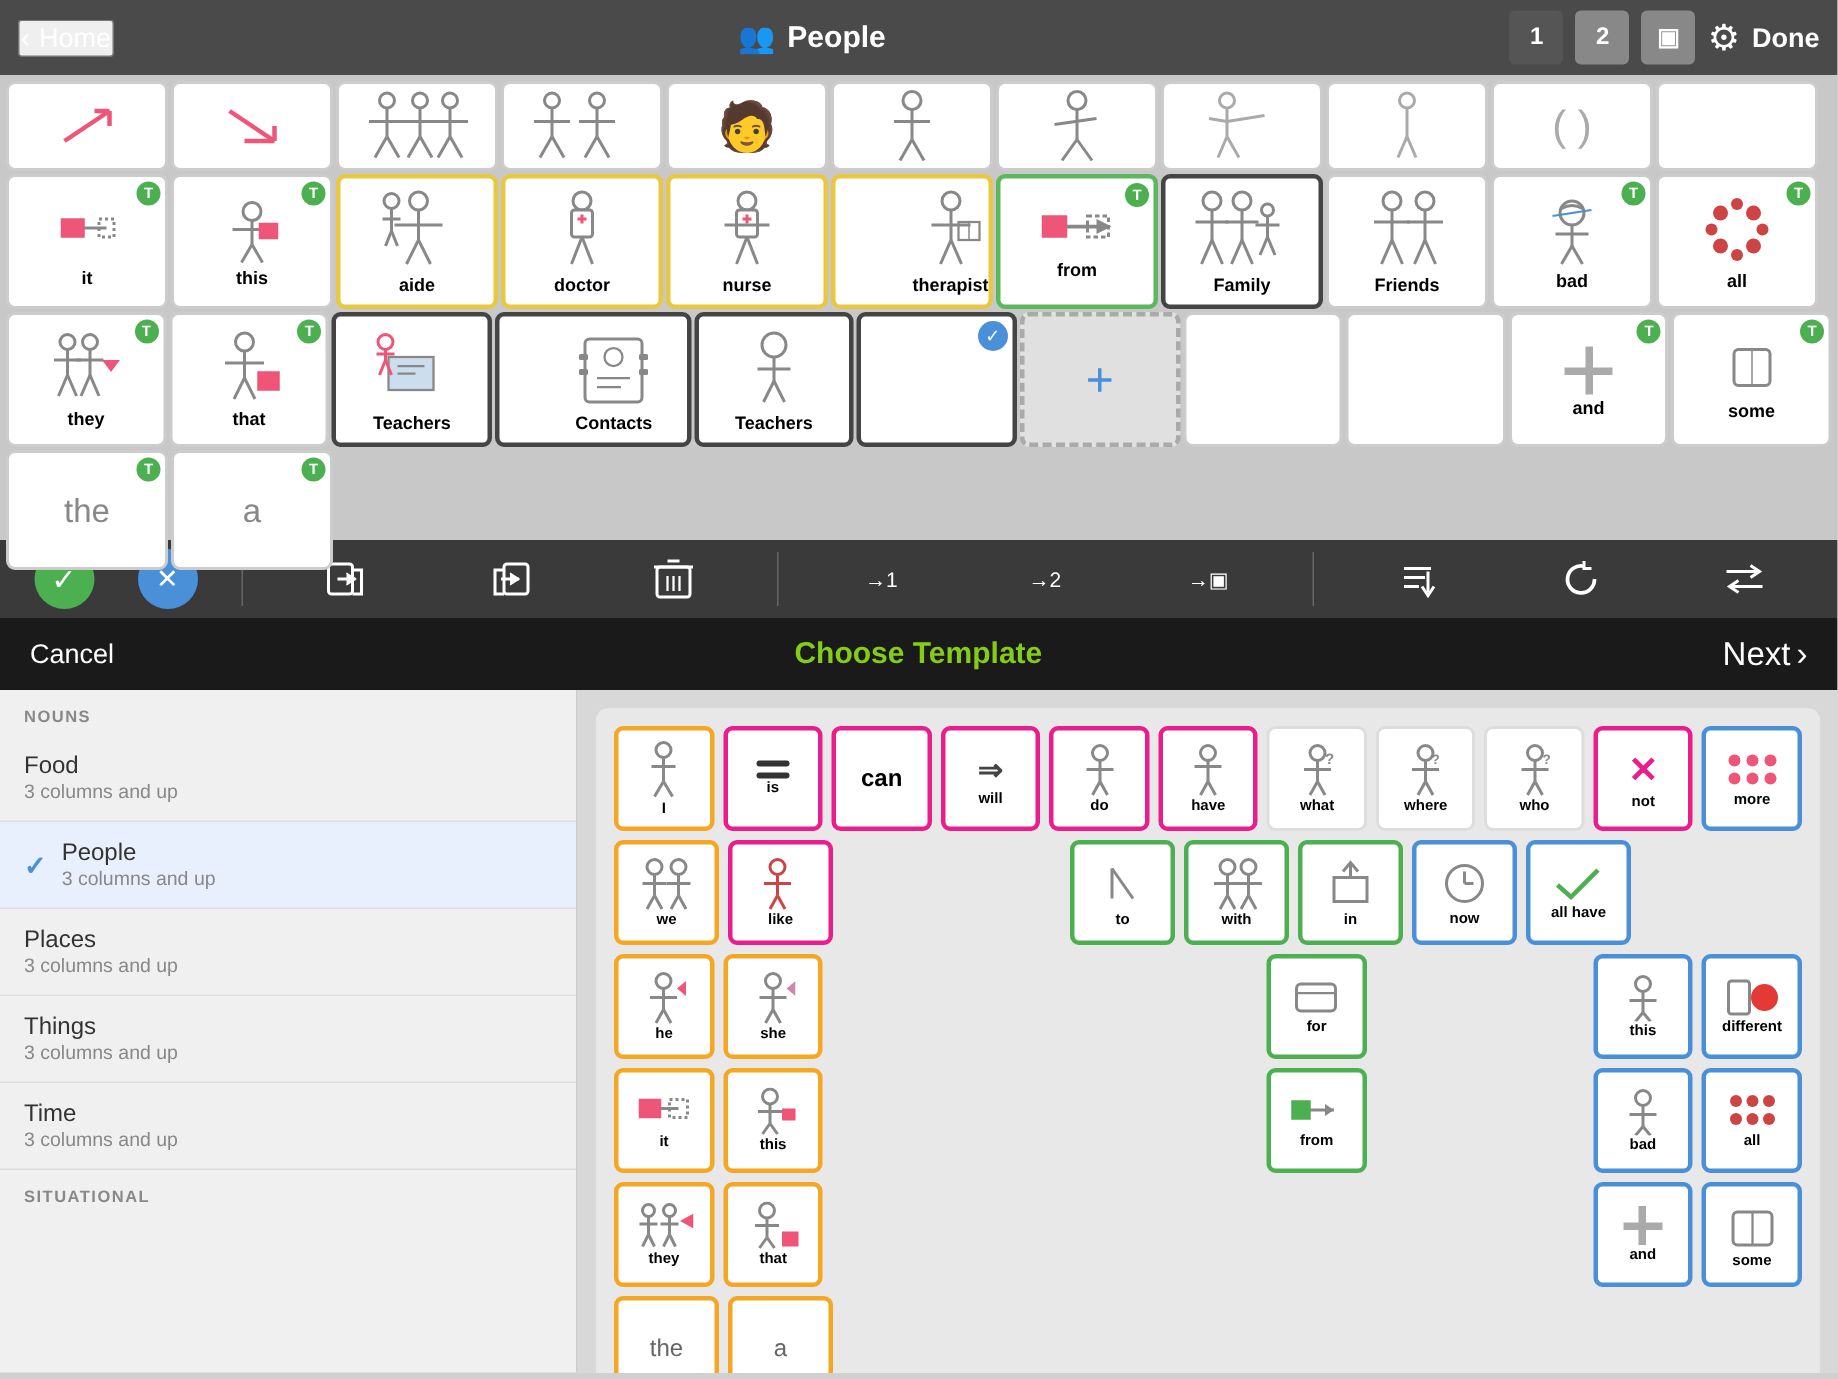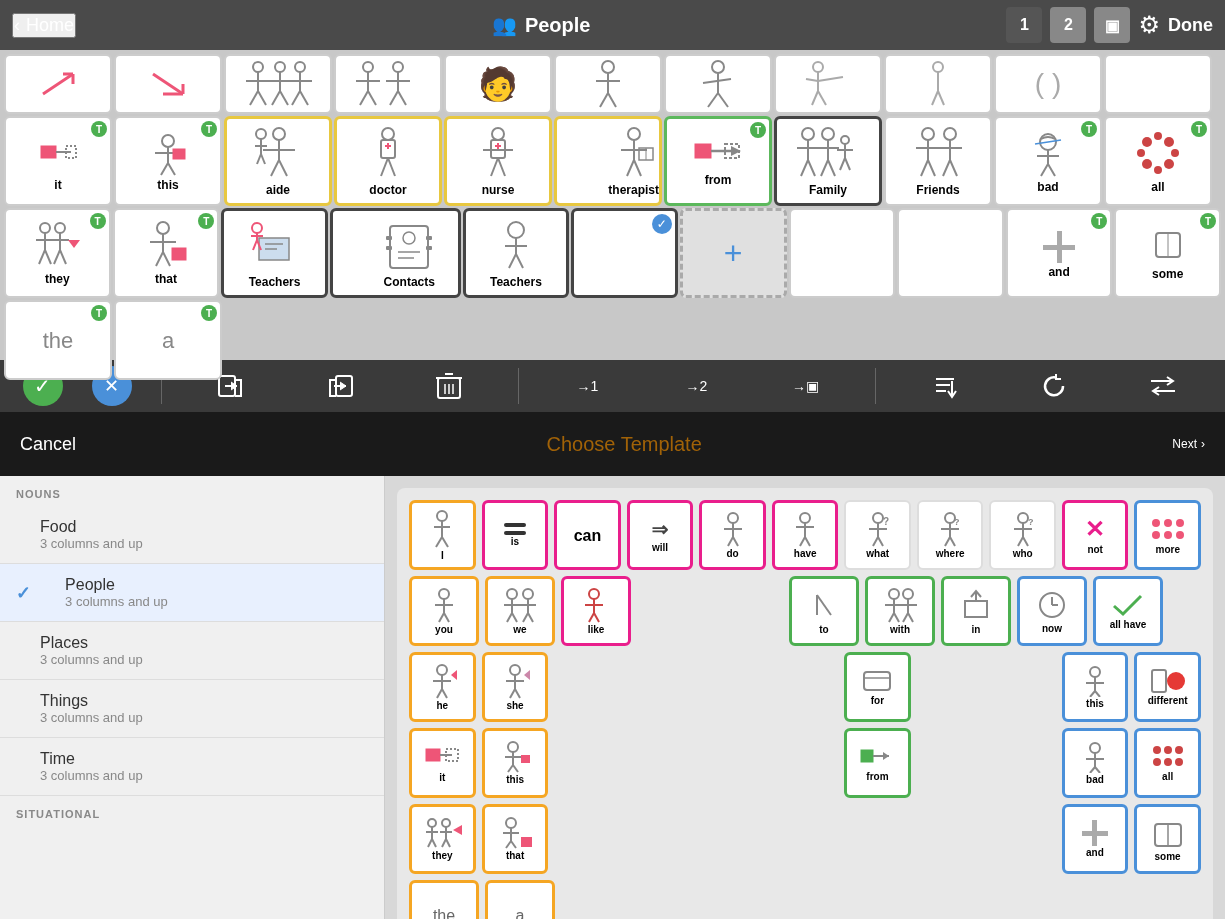--- a/index.html
+++ b/index.html
@@ -117,36 +117,36 @@
     }
     .toolbar-btn.red-circle {
       background: #e53935; border-radius: 50%; width: 40px; height: 40px;
       font-size: 18px;
     }
     .toolbar-sep { width: 1px; background: #666; height: 36px; }
 
     
     .bottom-bar {
       background: #1a1a1a;
-      height: 64px;
+      height: 48px;
       display: flex;
       align-items: center;
       justify-content: space-between;
       padding: 16px 20px;
     }
     .bottom-bar .cancel-btn {
       background: none; border: none; color: white;
       font-size: 18px; cursor: pointer;
     }
     .bottom-bar .title {
-      color: #a16207; font-size: 20px; font-weight: 400;
+      color: #84cc16; font-size: 20px; font-weight: 700;
     }
     .bottom-bar .next-btn {
       background: none; border: none; color: white;
-      font-size: 12px; cursor: pointer; display: flex; align-items: center; gap: 4px;
+      font-size: 22px; cursor: pointer; display: flex; align-items: center; gap: 4px;
     }
 
     
     .lower-section {
       display: flex;
       height: calc(919px - 50px - 310px - 52px - 52px);
       min-height: 400px;
     }
 
     
@@ -167,21 +167,21 @@
     }
     .sidebar-item {
       padding: 12px 16px;
       border-bottom: 1px solid #ddd;
       cursor: pointer;
       display: flex;
       align-items: center;
       gap: 10px;
     }
     .sidebar-item.selected { background: #e8f0fe; }
-    .sidebar-item-text { flex: 1; margin-left: 24px; }
+    .sidebar-item-text { flex: 1; }
     .sidebar-item-name { font-size: 16px; font-weight: 500; color: #333; }
     .sidebar-item-sub { font-size: 13px; color: #888; }
     .check-mark { color: #4a90d9; font-size: 18px; font-weight: bold; }
 
     
     .template-area {
       flex: 1;
       background: #d8d8d8;
       padding: 12px;
       overflow-y: auto;
@@ -825,30 +825,20 @@
             <circle cx="6" cy="20" r="4" fill="#e57"></circle>
             <circle cx="18" cy="20" r="4" fill="#e57"></circle>
             <circle cx="30" cy="20" r="4" fill="#e57"></circle>
           </svg>
           <div class="tcell-label">more</div>
         </div>
       </div>
 
       <div class="tgrid-row">
         <div class="tcell orange">
-          <svg width="30" height="36" viewBox="0 0 30 36">
-            <circle cx="15" cy="7" r="5" fill="none" stroke="#888" stroke-width="2"></circle>
-            <line x1="15" y1="12" x2="15" y2="26" stroke="#888" stroke-width="2"></line>
-            <line x1="6" y1="18" x2="24" y2="18" stroke="#888" stroke-width="2"></line>
-            <line x1="15" y1="26" x2="10" y2="35" stroke="#888" stroke-width="2"></line>
-            <line x1="15" y1="26" x2="20" y2="35" stroke="#888" stroke-width="2"></line>
-          </svg>
-          <div class="tcell-label">you</div>
-        </div>
-        <div class="tcell orange">
           <svg width="40" height="36" viewBox="0 0 40 36">
             <circle cx="12" cy="7" r="5" fill="none" stroke="#888" stroke-width="2"></circle>
             <line x1="12" y1="12" x2="12" y2="26" stroke="#888" stroke-width="2"></line>
             <line x1="4" y1="18" x2="20" y2="18" stroke="#888" stroke-width="2"></line>
             <line x1="12" y1="26" x2="7" y2="35" stroke="#888" stroke-width="2"></line>
             <line x1="12" y1="26" x2="17" y2="35" stroke="#888" stroke-width="2"></line>
             <circle cx="28" cy="7" r="5" fill="none" stroke="#888" stroke-width="2"></circle>
             <line x1="28" y1="12" x2="28" y2="26" stroke="#888" stroke-width="2"></line>
             <line x1="20" y1="18" x2="36" y2="18" stroke="#888" stroke-width="2"></line>
             <line x1="28" y1="26" x2="23" y2="35" stroke="#888" stroke-width="2"></line>

